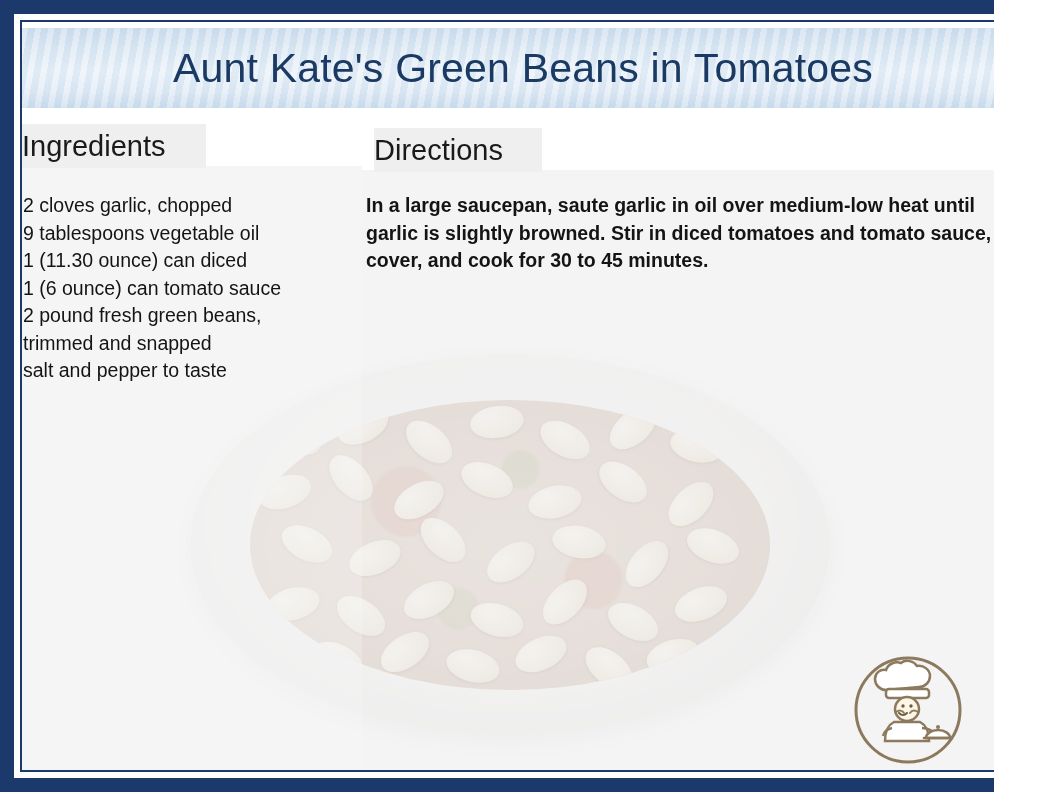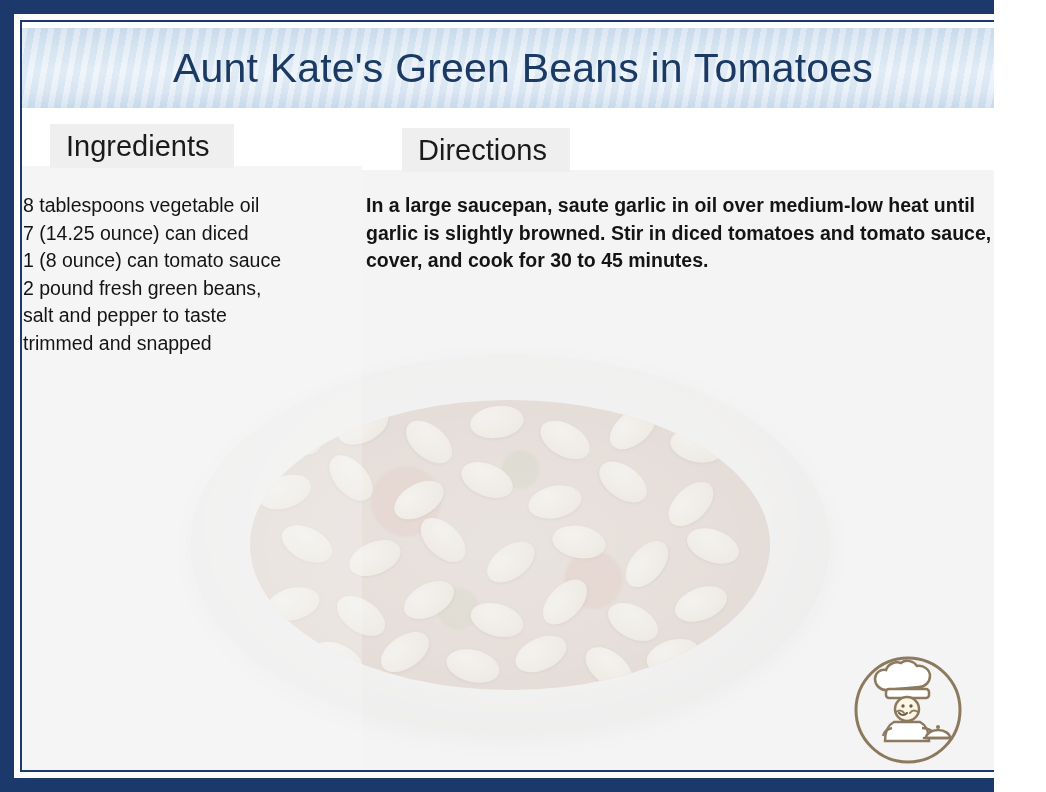--- a/index.html
+++ b/index.html
@@ -134,23 +134,21 @@
     width: 662px;
     height: 600px;
     background: rgba(240,240,240,0.72);
   }
   .tab {
     position: absolute;
     z-index: 6;
     background: #efefef;
     display: flex;
     align-items: center;
-    padding-left: 16px;
     box-sizing: border-box;
-    margin-left: 28px;
   }
   .tab-ingredients {
     left: 22px;
     top: 124px;
     width: 184px;
     height: 44px;
   }
   .tab-directions {
     left: 374px;
     top: 128px;
@@ -256,26 +254,27 @@
   <div class="panel panel-directions"></div>
 
   <div class="tab tab-ingredients">
     <span class="tab-label">Ingredients</span>
   </div>
   <div class="tab tab-directions">
     <span class="tab-label">Directions</span>
   </div>
 
   <div class="body-text ingredients-list">
-    <div class="line">8 tablespoons vegetable oil</div>
-    <div class="line">7 (14.25 ounce) can diced</div>
-    <div class="line">1 (8 ounce) can tomato sauce</div>
+    <div class="line">2 cloves garlic, chopped</div>
+    <div class="line">9 tablespoons vegetable oil</div>
+    <div class="line">1 (11.30 ounce) can diced</div>
+    <div class="line">1 (6 ounce) can tomato sauce</div>
     <div class="line">2 pound fresh green beans,</div>
+    <div class="line">trimmed and snapped</div>
     <div class="line">salt and pepper to taste</div>
-    <div class="line">trimmed and snapped</div>
   </div>
 
   <div class="body-text directions-body">
     <p>In a large saucepan, saute garlic in oil over medium-low heat until garlic is slightly browned. Stir in diced tomatoes and tomato sauce, cover, and cook for 30 to 45 minutes.</p>
   </div>
 
   <div class="chef-logo">
     <svg viewBox="0 0 112 112" width="112" height="112" aria-hidden="true">
       <circle cx="56" cy="56" r="52" fill="none" stroke="#8d7a5e" stroke-width="3"></circle>
 

